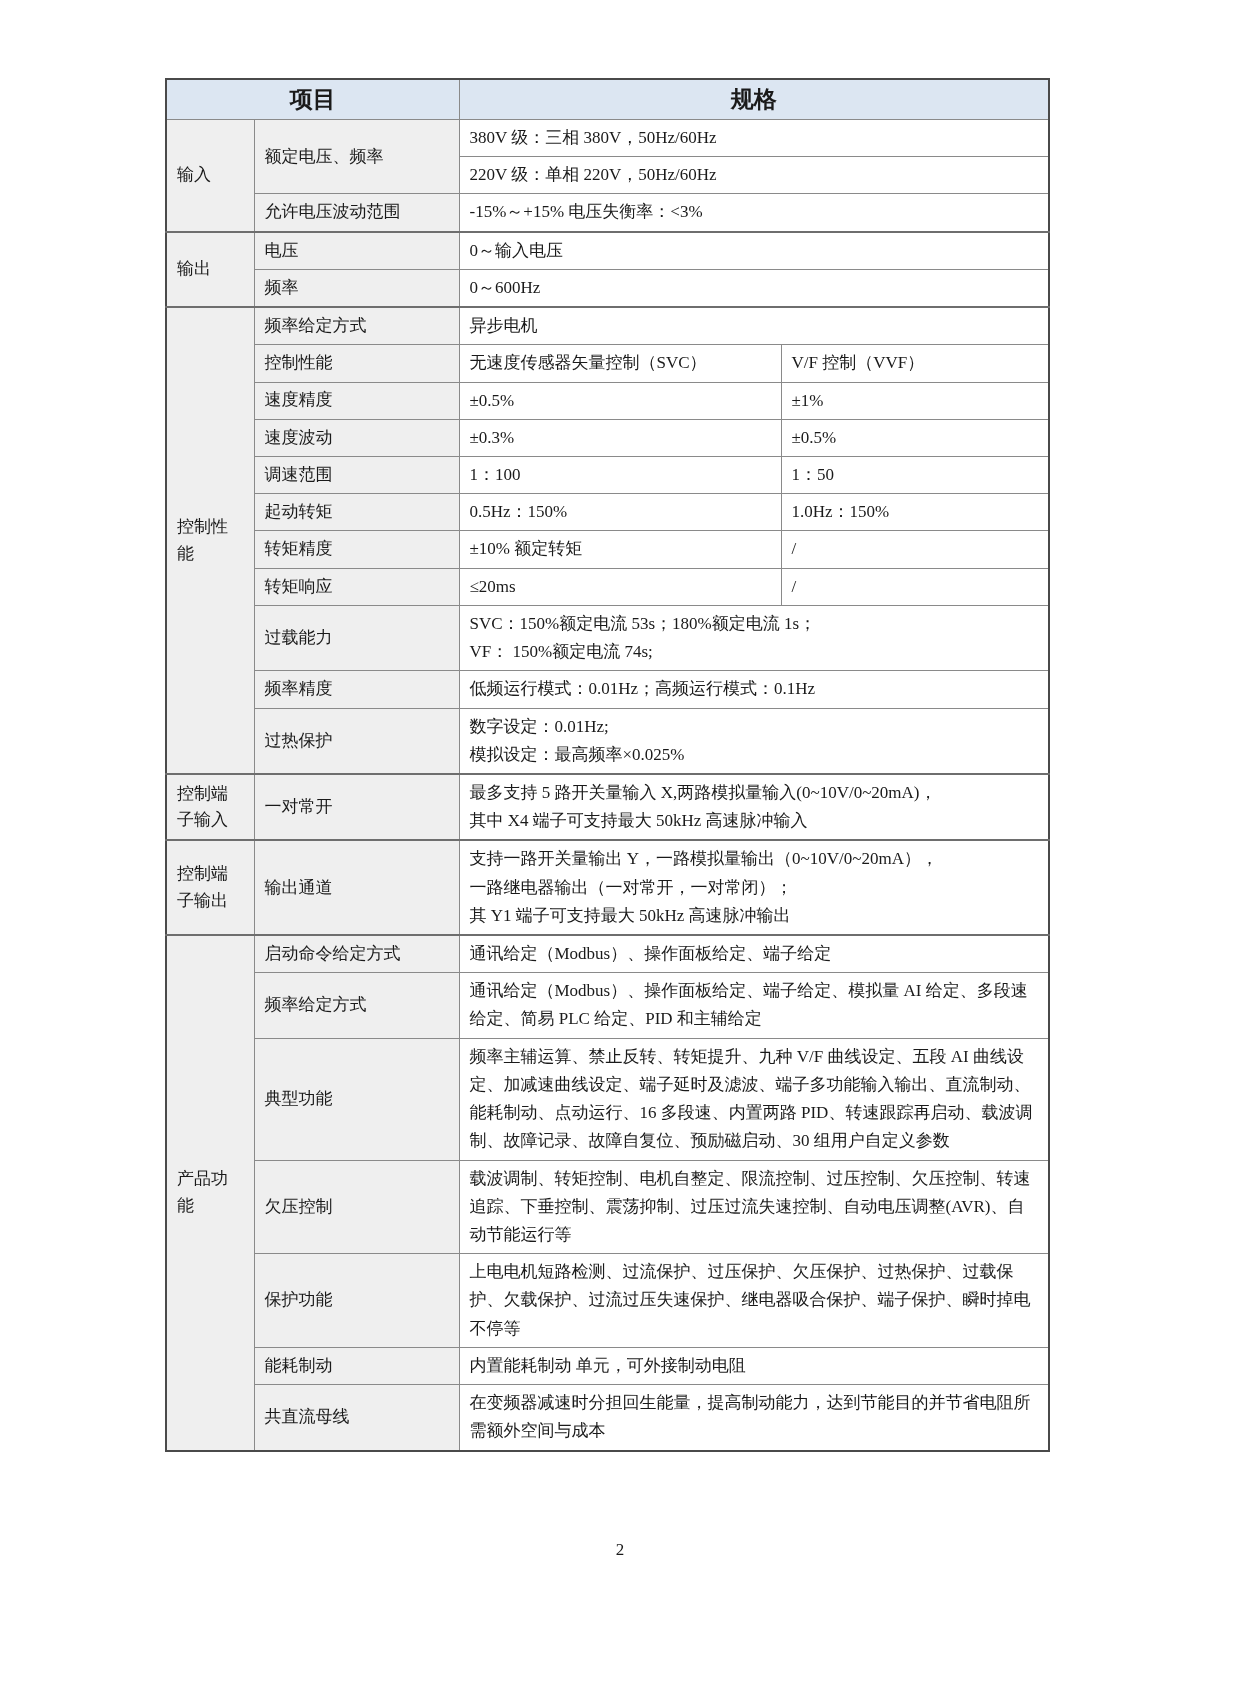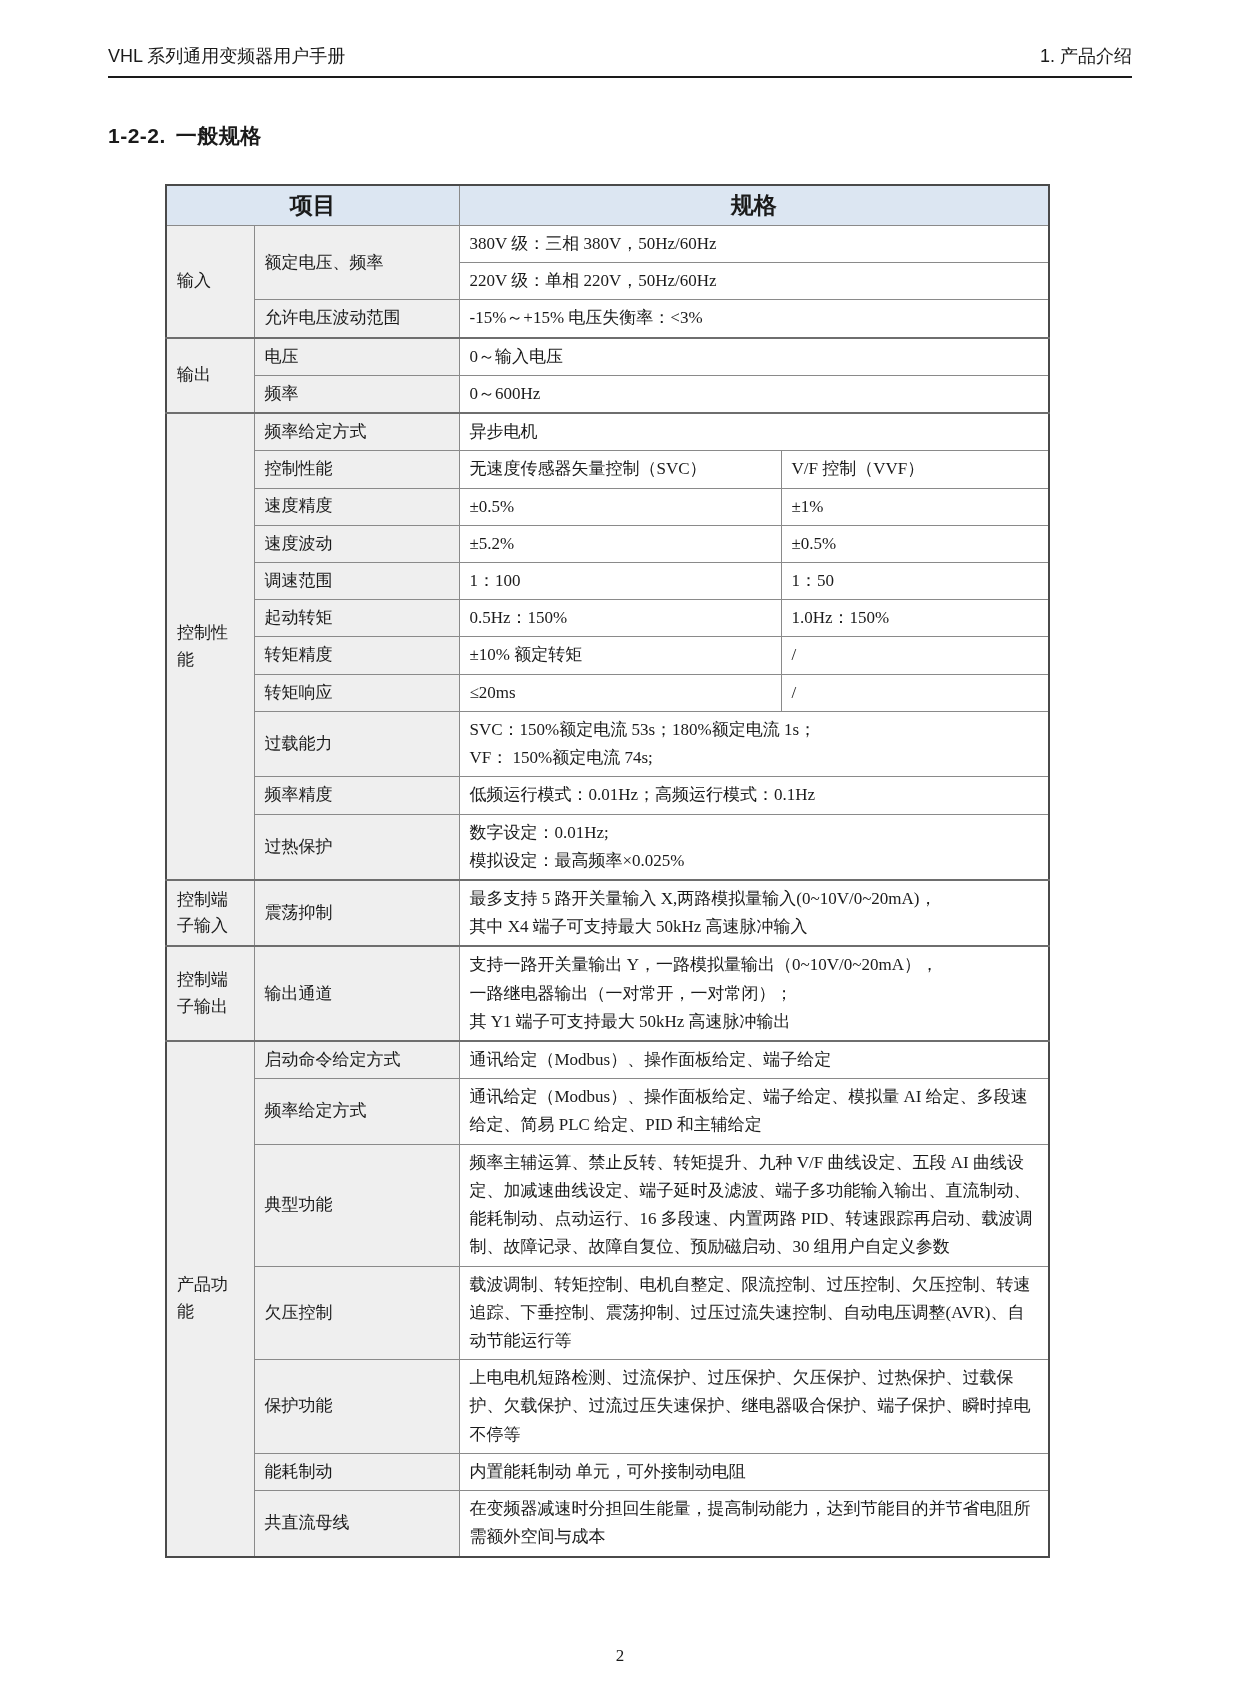--- a/index.html
+++ b/index.html
@@ -76,26 +76,21 @@
     margin-top: 88px;
     font-size: 17px;
     font-family: "Liberation Serif", "DejaVu Serif", serif;
   }
 </style>
 </head>
 <body>
 
 <div class="content">
 
-  <div class="page-header">
-    <span>VHL 系列通用变频器用户手册</span>
-    <span>1. 产品介绍</span>
-  </div>
-
-  <h1 class="section-title"><span class="num">1-2-2.</span><span>一般规格</span></h1>
+
 
   <div class="spec-table-wrap">
     <table class="spec">
       <colgroup>
         <col style="width:88px">
           <col style="width:205px">
           <col style="width:322px">
           <col style="width:268px">
       </colgroup>
       <thead>
@@ -138,21 +133,21 @@
           <td class="val">无速度传感器矢量控制（SVC）</td>
           <td class="val">V/F 控制（VVF）</td>
         </tr>
         <tr class="row-single">
           <td class="label">速度精度</td>
           <td class="val">±0.5%</td>
           <td class="val">±1%</td>
         </tr>
         <tr class="row-single">
           <td class="label">速度波动</td>
-          <td class="val">±5.2%</td>
+          <td class="val">±0.3%</td>
           <td class="val">±0.5%</td>
         </tr>
         <tr class="row-single">
           <td class="label">调速范围</td>
           <td class="val">1：100</td>
           <td class="val">1：50</td>
         </tr>
         <tr class="row-single">
           <td class="label">起动转矩</td>
           <td class="val">0.5Hz：150%</td>
@@ -182,21 +177,21 @@
         <tr>
           <td class="label">过热保护</td>
           <td class="val" colspan="2">
             <div>数字设定：0.01Hz;</div>
             <div>模拟设定：最高频率×0.025%</div>
           </td>
         </tr>
 
         <tr class="group-start">
           <td class="cat">控制端子输入</td>
-          <td class="label">震荡抑制</td>
+          <td class="label">一对常开</td>
           <td class="val" colspan="2">
             <div>最多支持 5 路开关量输入 X,两路模拟量输入(0~10V/0~20mA)，</div>
             <div>其中 X4 端子可支持最大 50kHz 高速脉冲输入</div>
           </td>
         </tr>
 
         <tr class="group-start">
           <td class="cat">控制端子输出</td>
           <td class="label">输出通道</td>
           <td class="val" colspan="2">

